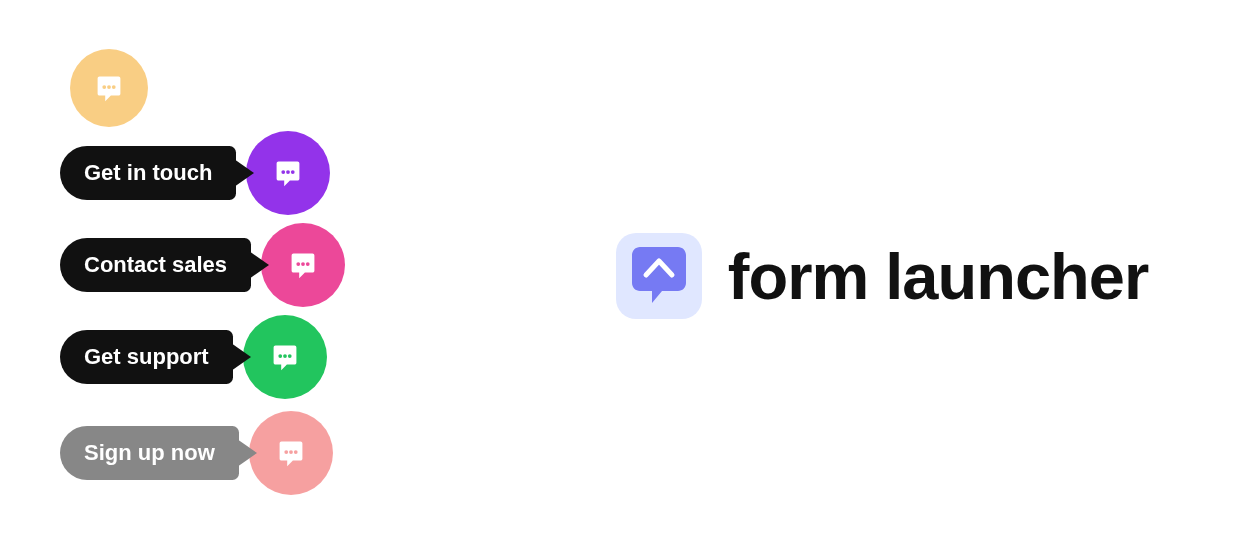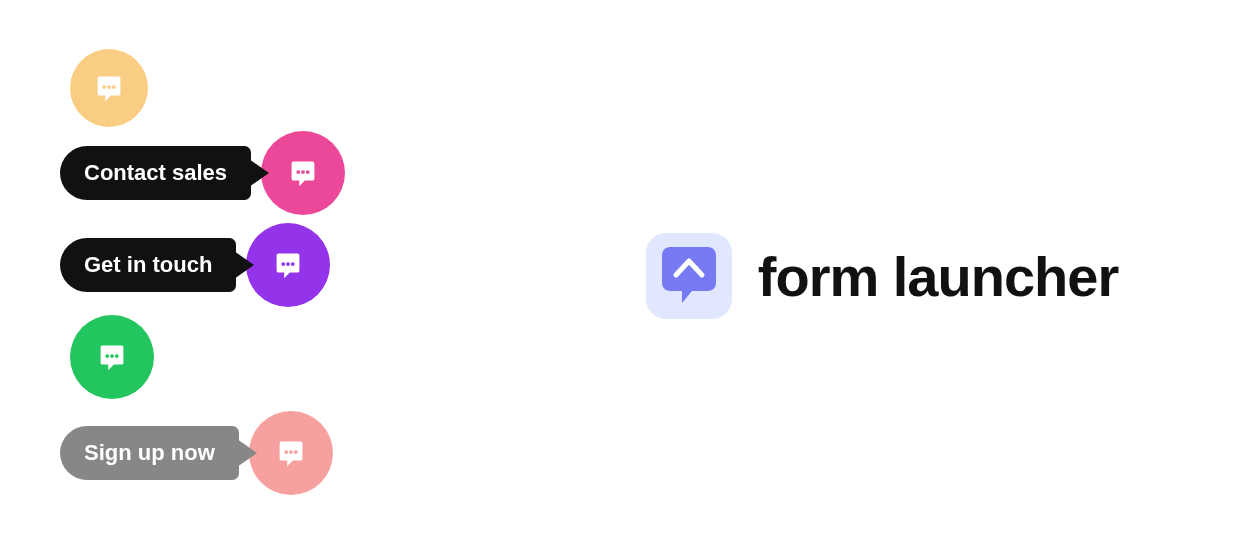--- a/index.html
+++ b/index.html
@@ -93,21 +93,21 @@
       align-items: center;
       gap: 24px;
     }
 
     .logo-icon {
       width: 90px;
       height: 90px;
     }
 
     .brand-name {
-      font-size: 56px;
+      font-size: 65px;
       font-weight: 700;
       color: #111111;
       letter-spacing: -1px;
     }
 
     
     .row-1 { opacity: 0.5; margin-bottom: 4px; }
     .row-2 { }
     .row-3 { }
     .row-4 { }
@@ -125,49 +125,52 @@
     <div class="circle-icon" style="background:#F59E0B;">
       <svg viewBox="0 0 40 40" fill="none" xmlns="http://www.w3.org/2000/svg">
         <path d="M8 10C8 8.9 8.9 8 10 8H30C31.1 8 32 8.9 32 10V26C32 27.1 31.1 28 30 28H22L16 34V28H10C8.9 28 8 27.1 8 26V10Z" fill="white"></path>
         <circle cx="15" cy="19" r="2" fill="#F59E0B"></circle>
         <circle cx="20" cy="19" r="2" fill="#F59E0B"></circle>
         <circle cx="25" cy="19" r="2" fill="#F59E0B"></circle>
       </svg>
     </div>
   </div>
 
+  <div class="button-row row-2">
+    <button class="pill-button">
+      <span>Get in touch</span>
+    </button>
+    <div class="circle-icon" style="background:#9333EA;">
+      <svg viewBox="0 0 40 40" fill="none" xmlns="http://www.w3.org/2000/svg">
+        <path d="M8 10C8 8.9 8.9 8 10 8H30C31.1 8 32 8.9 32 10V26C32 27.1 31.1 28 30 28H22L16 34V28H10C8.9 28 8 27.1 8 26V10Z" fill="white"></path>
+        <circle cx="15" cy="19" r="2" fill="#9333EA"></circle>
+        <circle cx="20" cy="19" r="2" fill="#9333EA"></circle>
+        <circle cx="25" cy="19" r="2" fill="#9333EA"></circle>
+      </svg>
+    </div>
+  </div>
+
   <div class="button-row row-3">
     <button class="pill-button">
       <span>Contact sales</span>
     </button>
     <div class="circle-icon" style="background:#EC4899;">
       <svg viewBox="0 0 40 40" fill="none" xmlns="http://www.w3.org/2000/svg">
         <path d="M8 10C8 8.9 8.9 8 10 8H30C31.1 8 32 8.9 32 10V26C32 27.1 31.1 28 30 28H22L16 34V28H10C8.9 28 8 27.1 8 26V10Z" fill="white"></path>
         <circle cx="15" cy="19" r="2" fill="#EC4899"></circle>
         <circle cx="20" cy="19" r="2" fill="#EC4899"></circle>
         <circle cx="25" cy="19" r="2" fill="#EC4899"></circle>
       </svg>
     </div>
   </div>
 
-  <div class="button-row row-2">
-    <button class="pill-button">
-      <span>Get in touch</span>
-    </button>
-    <div class="circle-icon" style="background:#9333EA;">
-      <svg viewBox="0 0 40 40" fill="none" xmlns="http://www.w3.org/2000/svg">
-        <path d="M8 10C8 8.9 8.9 8 10 8H30C31.1 8 32 8.9 32 10V26C32 27.1 31.1 28 30 28H22L16 34V28H10C8.9 28 8 27.1 8 26V10Z" fill="white"></path>
-        <circle cx="15" cy="19" r="2" fill="#9333EA"></circle>
-        <circle cx="20" cy="19" r="2" fill="#9333EA"></circle>
-        <circle cx="25" cy="19" r="2" fill="#9333EA"></circle>
-      </svg>
-    </div>
-  </div>
-
   <div class="button-row row-4">
+    <button class="pill-button">
+      <span>Get support</span>
+    </button>
     <div class="circle-icon" style="background:#22C55E;">
       <svg viewBox="0 0 40 40" fill="none" xmlns="http://www.w3.org/2000/svg">
         <path d="M8 10C8 8.9 8.9 8 10 8H30C31.1 8 32 8.9 32 10V26C32 27.1 31.1 28 30 28H22L16 34V28H10C8.9 28 8 27.1 8 26V10Z" fill="white"></path>
         <circle cx="15" cy="19" r="2" fill="#22C55E"></circle>
         <circle cx="20" cy="19" r="2" fill="#22C55E"></circle>
         <circle cx="25" cy="19" r="2" fill="#22C55E"></circle>
       </svg>
     </div>
   </div>
 

